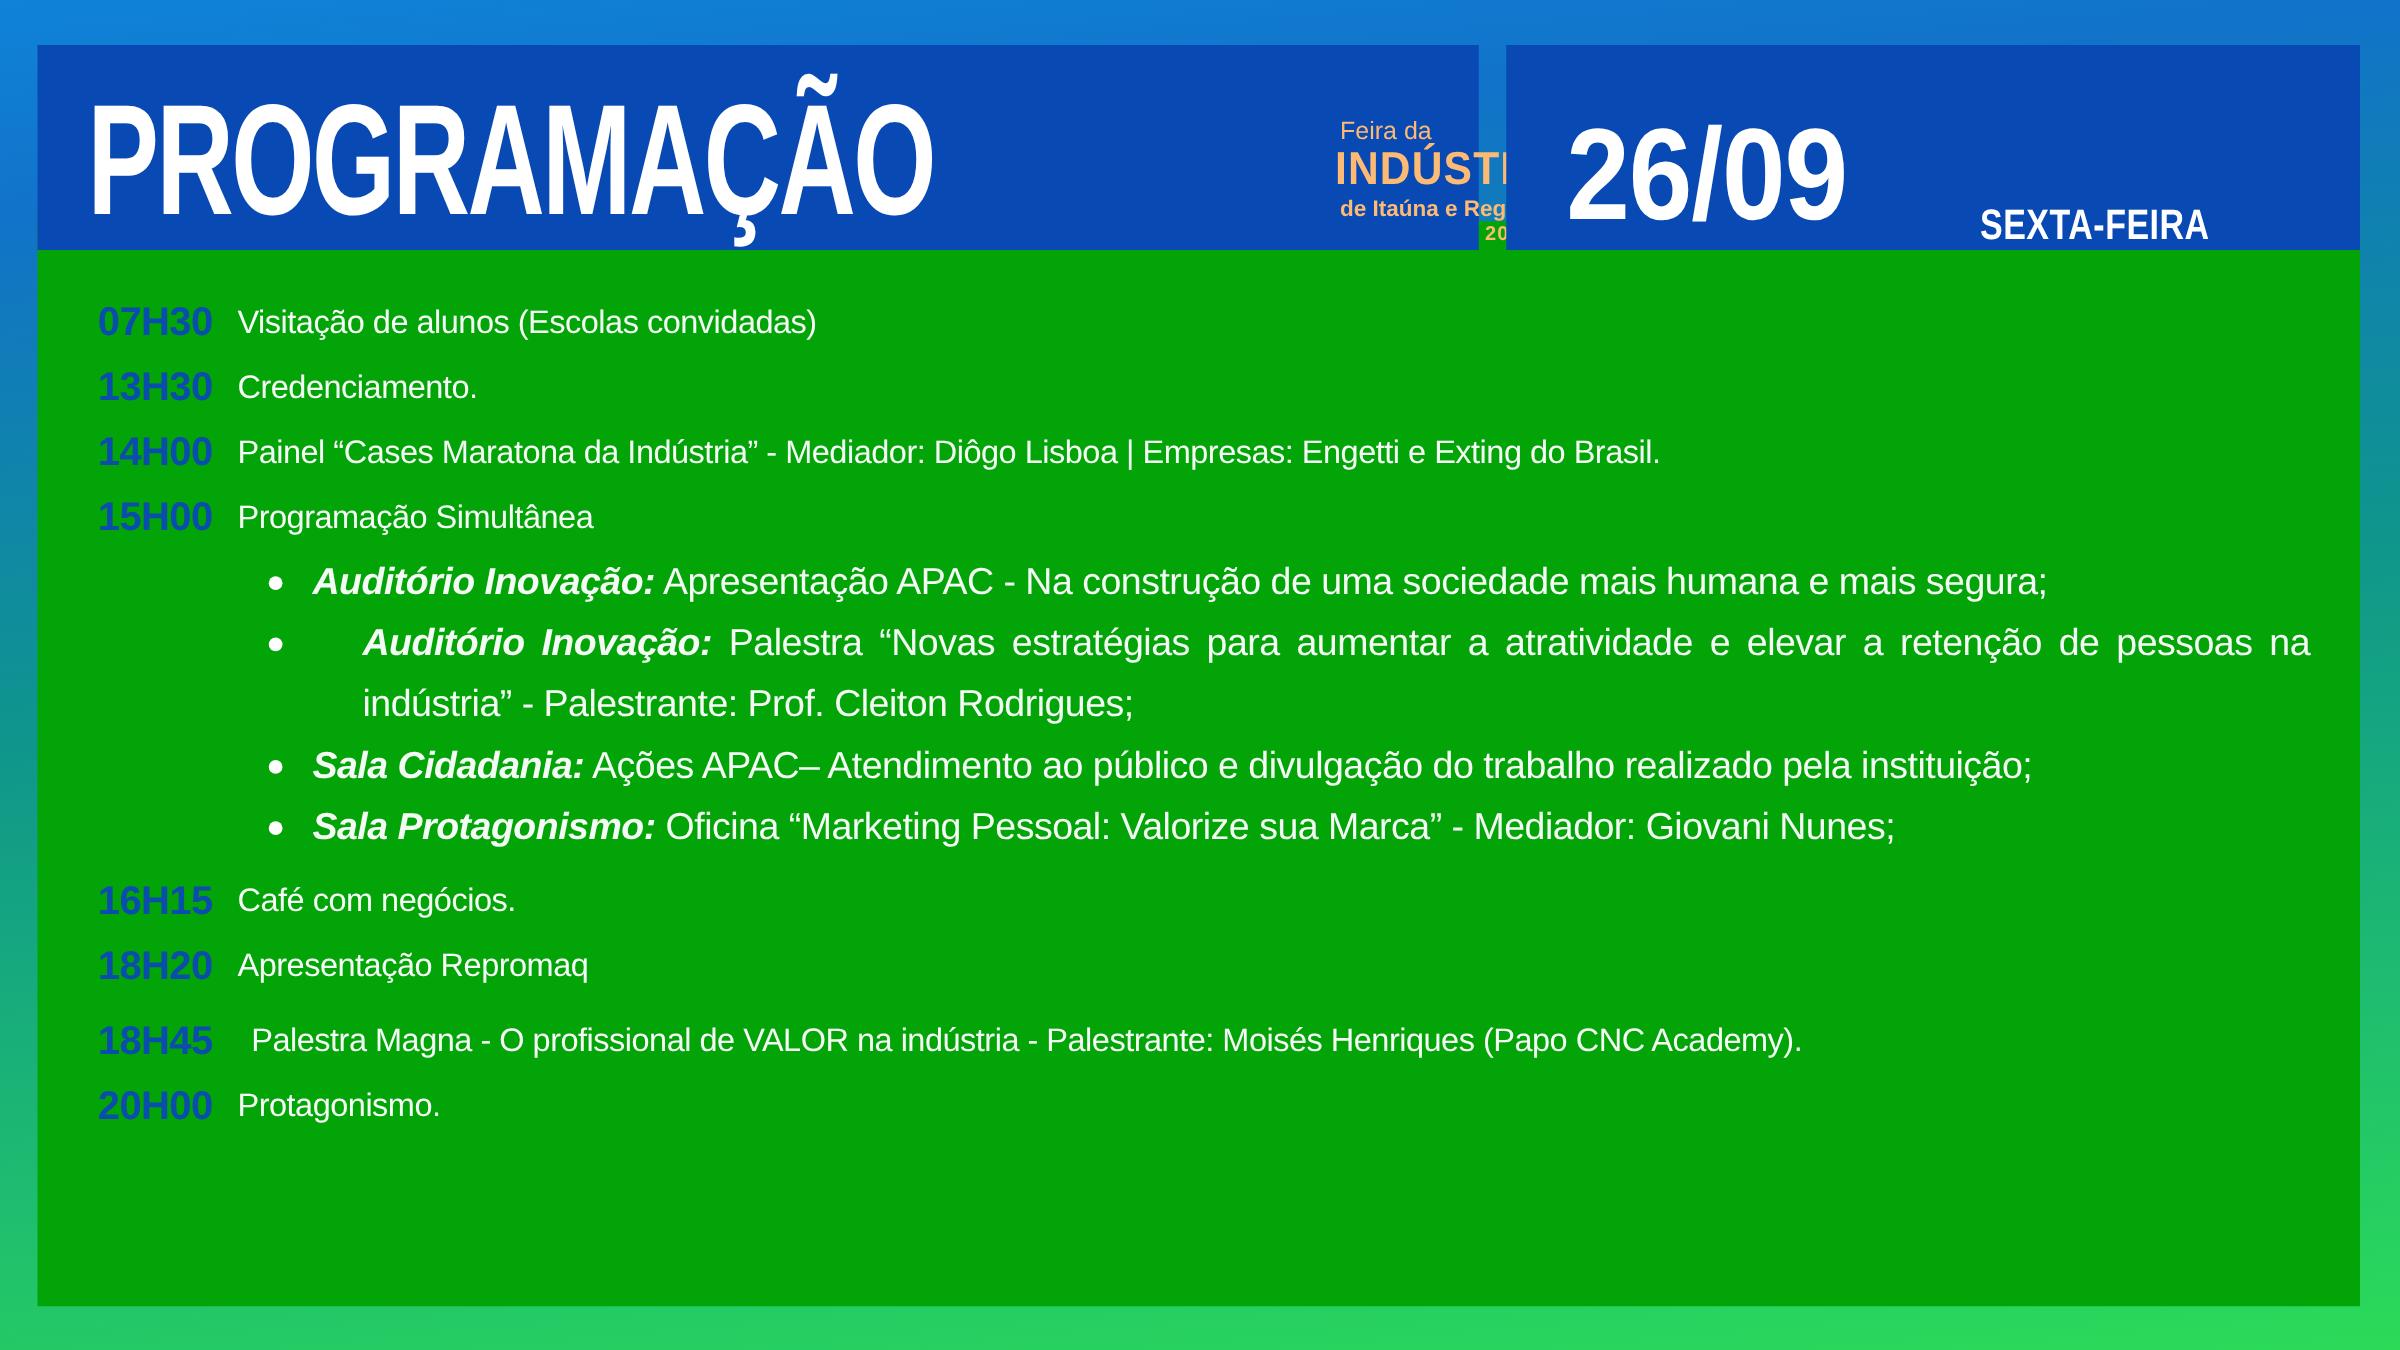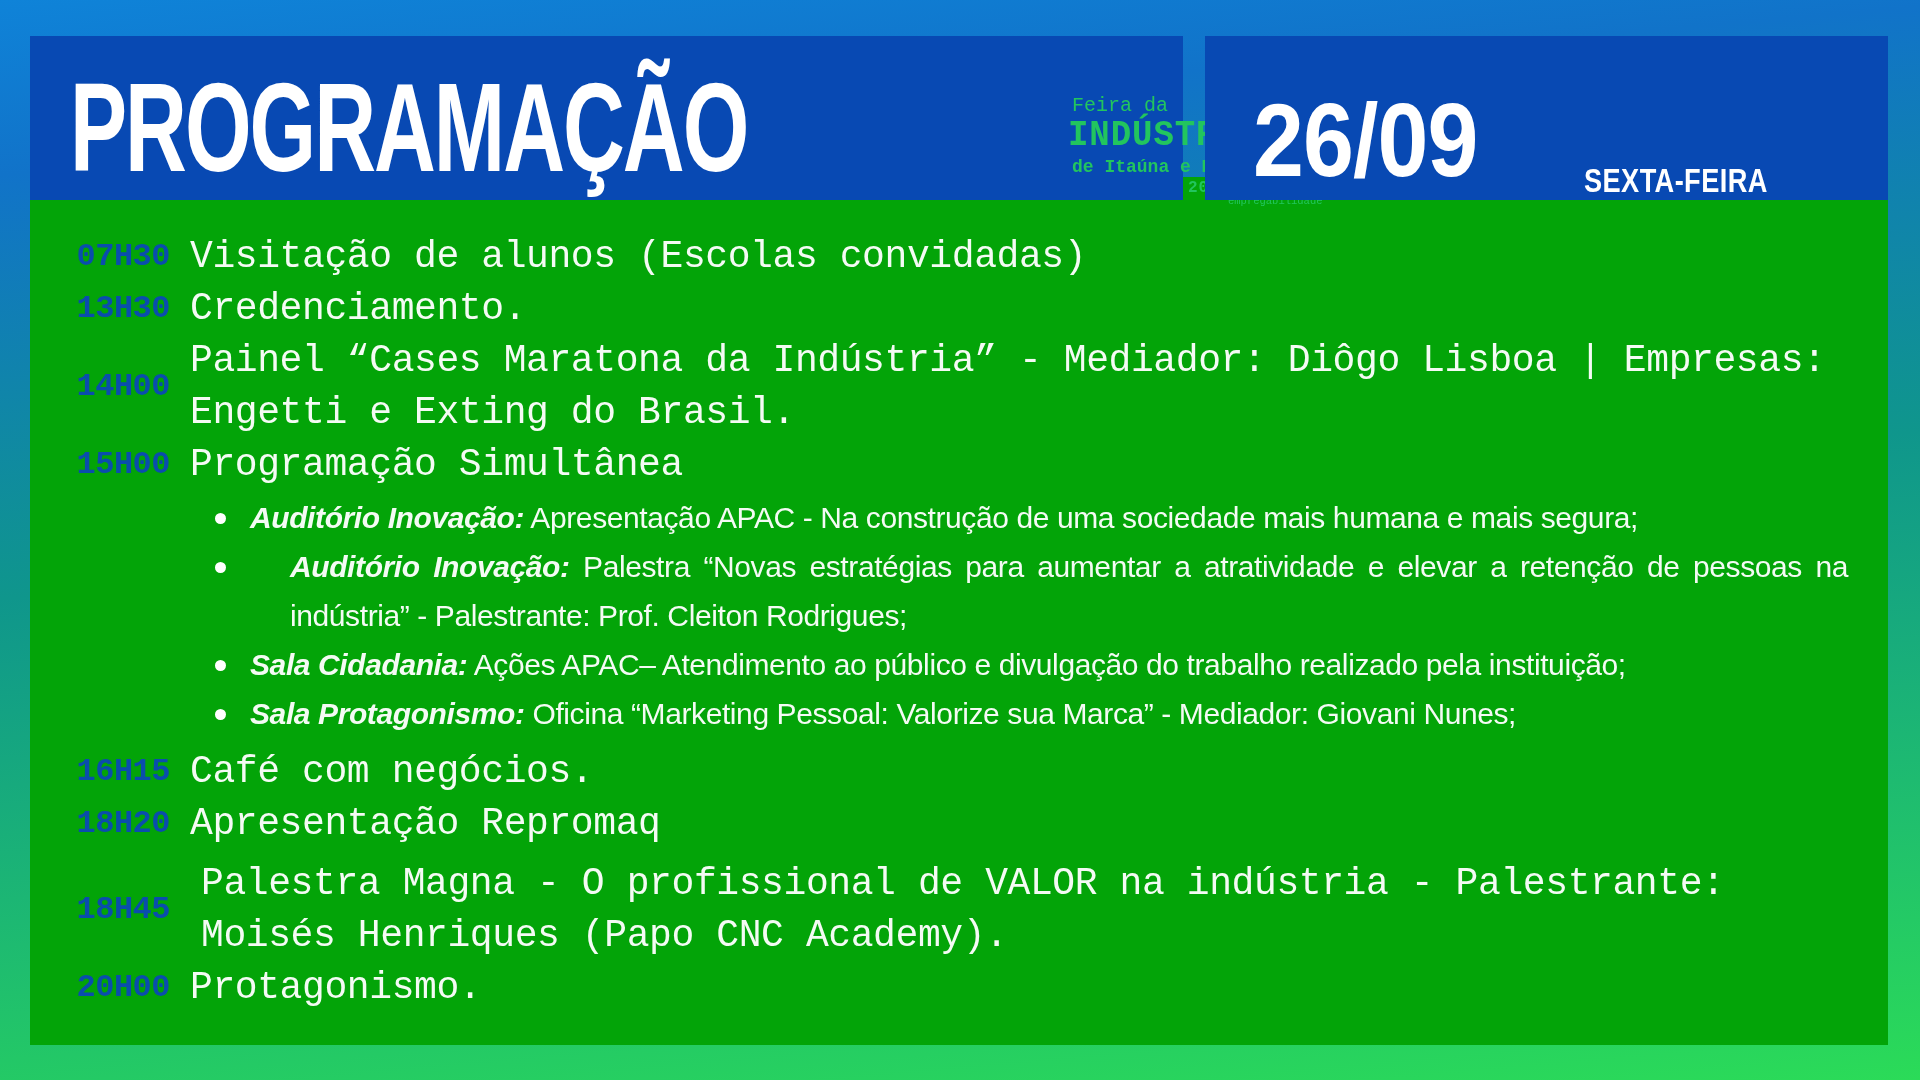--- a/index.html
+++ b/index.html
@@ -30,38 +30,38 @@
   .date-num{
     color:#ffffff;font-weight:bold;font-size:104px;letter-spacing:-1px;
     display:inline-block;transform:scaleX(.88);transform-origin:0 50%;white-space:nowrap;
   }
   .weekday{
     color:#ffffff;font-weight:bold;font-size:34px;letter-spacing:.5px;
     display:inline-block;transform:scaleX(.8);transform-origin:0 50%;
     margin-left:76px;margin-top:8px;white-space:nowrap;
   }
   
-  .logo{position:relative;width:248px;height:142px;color:#22c55e;flex:none;font-family:Liberation Mono, monospace;}
+  .logo{position:relative;width:248px;height:142px;color:#fdba74;flex:none;}
   .logo .feira{position:absolute;top:36px;left:6px;font-size:20px;font-weight:normal;}
   .logo .name{
     position:absolute;top:56px;left:2px;font-size:37px;font-weight:bold;letter-spacing:1px;
     display:inline-block;transform:scaleX(.92);transform-origin:0 0;white-space:nowrap;
   }
   .logo .subtitle{position:absolute;top:99px;left:6px;font-size:18px;font-weight:bold;white-space:nowrap;}
   .logo .year{position:absolute;top:121px;left:122px;font-size:16px;font-weight:bold;letter-spacing:1px;}
   .logo .tagline{position:absolute;top:98px;right:0;width:86px;font-size:10.5px;line-height:13px;text-align:center;}
   .logo svg{position:absolute;top:-4px;right:22px;}
   
-  .row{display:flex;align-items:center;font-family:Liberation Mono, monospace;}
+  .row{display:flex;align-items:flex-end;}
   .cell-time{
     width:110px;flex:none;text-align:right;color:#0a4dad;font-weight:bold;
     font-size:32px;line-height:52px;letter-spacing:-.5px;
   }
   .cell-text{
-    margin-left:20px;flex:1;font-size:38px;line-height:52px;letter-spacing:-.4px;
+    margin-left:20px;flex:1;font-size:26px;line-height:52px;letter-spacing:-.4px;
   }
   .row.justify .cell-text{text-align:justify;}
   .bullets{margin:2px 0 8px 130px;}
   .bullet{position:relative;padding-left:60px;font-size:30px;line-height:49px;letter-spacing:-.4px;}
   .bullet .dot{
     position:absolute;left:25px;top:20px;width:11px;height:11px;border-radius:50%;background:#fff;
   }
   .bullet .lead{font-weight:bold;font-style:italic;}
   .bullet.justify .btxt{text-align:justify;margin-left:40px;}
   .mt6{margin-top:6px;}

